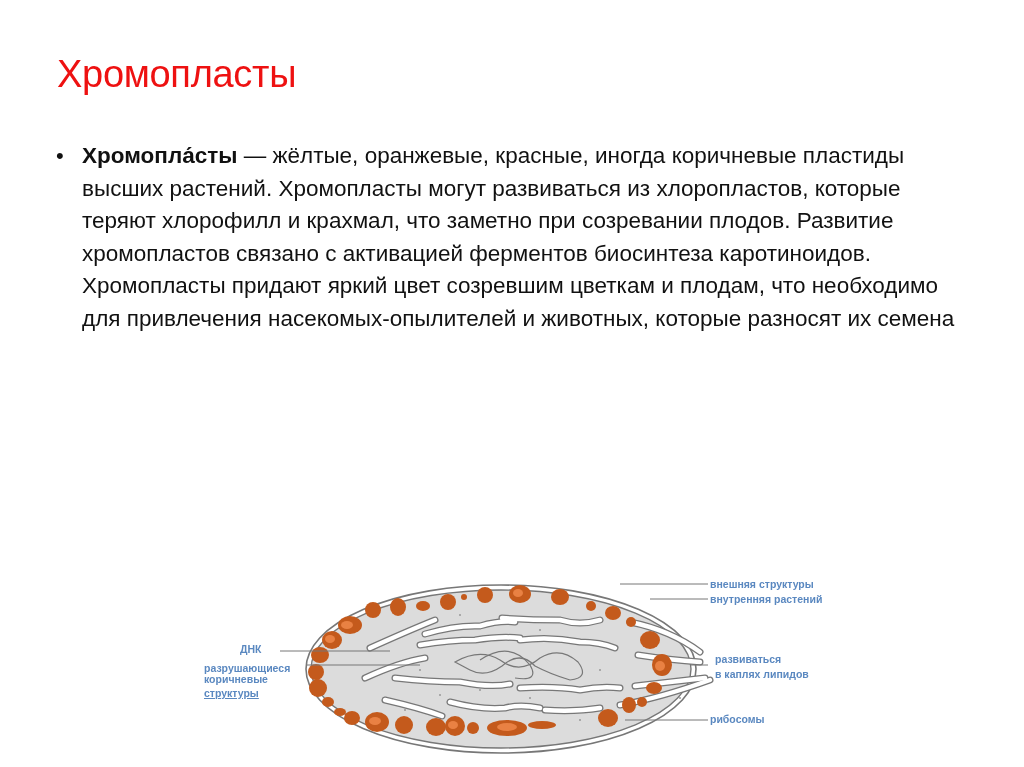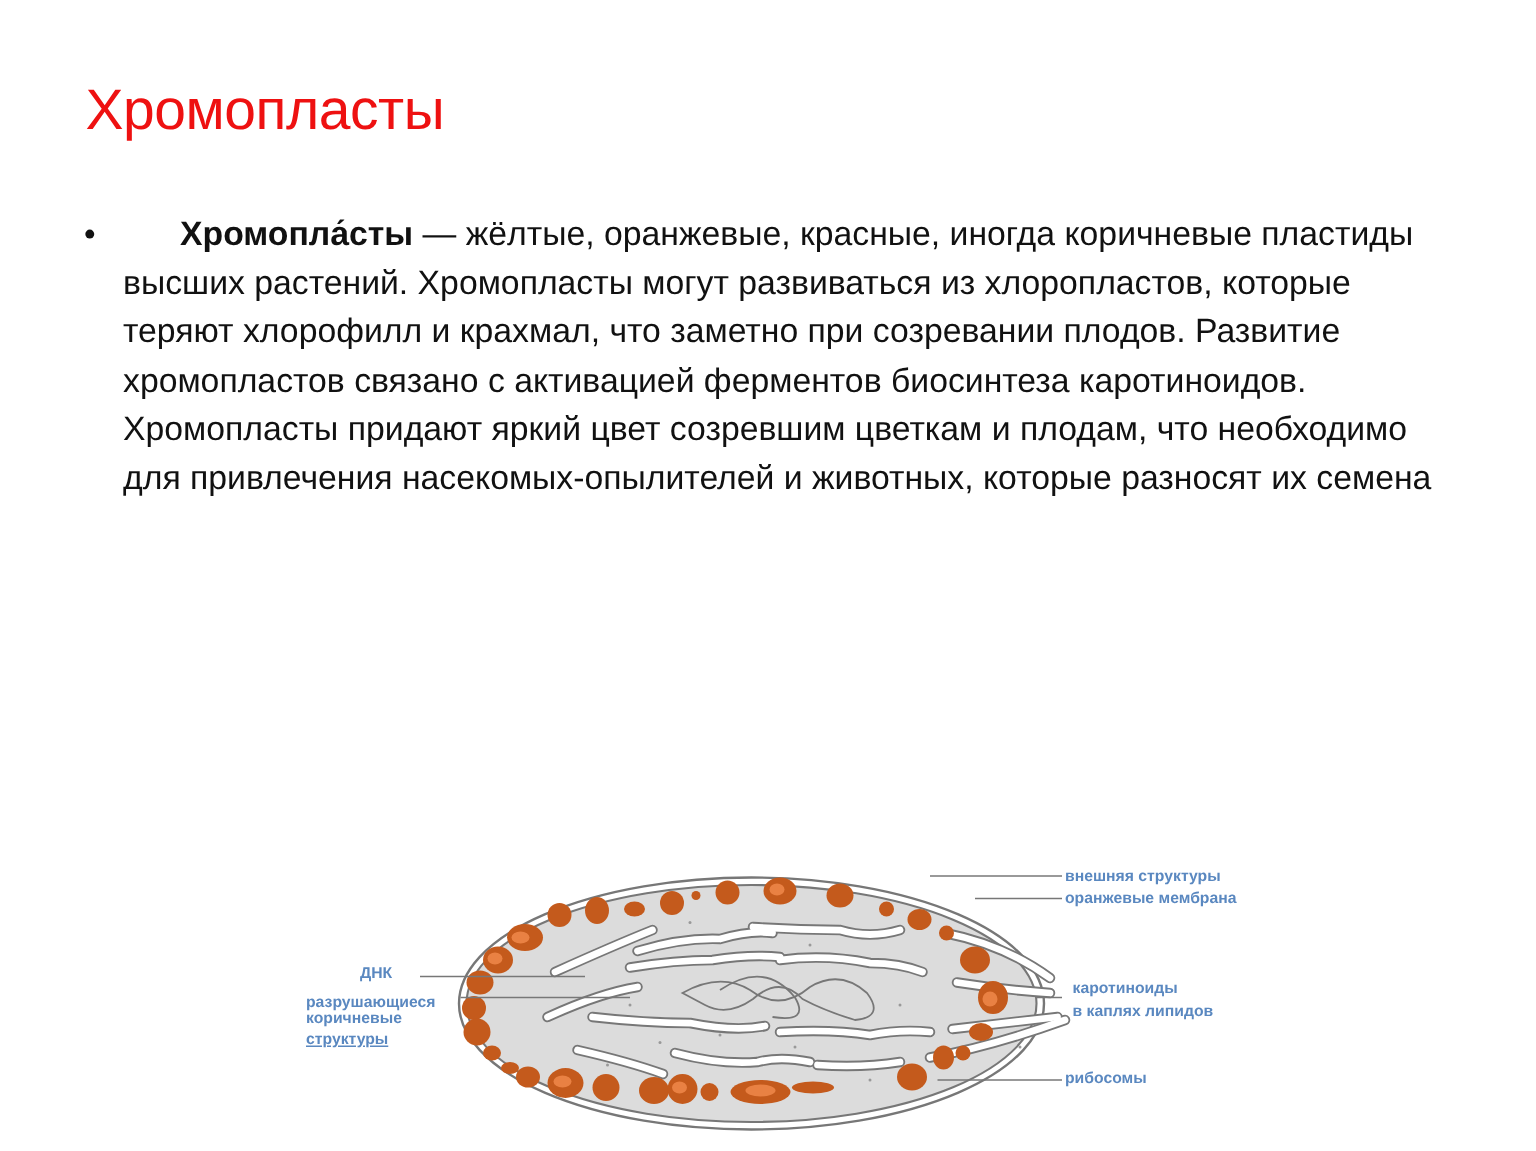--- a/index.html
+++ b/index.html
@@ -2,21 +2,21 @@
 <html><head>
 <meta charset="utf-8">
 <style>
   html, body { margin: 0; padding: 0; background: #ffffff; }
   body { width: 1024px; height: 767px; position: relative; overflow: hidden; font-family: "Liberation Sans", "DejaVu Sans", sans-serif; }
   .title { position: absolute; left: 56px; top: 52px; font-size: 38px; color: #ee1111; letter-spacing: -0.3px; margin: 1px; font-weight: normal; }
   .bullet-block { position: absolute; left: 56px; top: 140px; width: 920px; }
   .bullet-row { display: flex; }
   .bullet-dot { width: 26px; font-size: 22px; color: #111; line-height: 32px; }
   .bullet-text { font-size: 22.5px; line-height: 32.5px; color: #111; width: 890px; }
-  .bullet-text .term { font-weight: bold; margin-left: 38px; }
+  .bullet-text .term { font-weight: bold; }
   .diagram { position: absolute; left: 180px; top: 570px; width: 680px; height: 190px; }
   .diagram svg { position: absolute; left: 0; top: 0; }
   .lbl { position: absolute; font-size: 10.5px; font-weight: bold; color: #5a88c0; line-height: 13px; white-space: nowrap; }
   .lbl.right { }
 </style>
 </head>
 <body>
 
 <h1 class="title">Хромопласты</h1>
 
@@ -141,17 +141,17 @@
       <line x1="445" y1="150" x2="528" y2="150"></line>
     </g>
   </svg>
 
   <div class="lbl right" style="left:60px; top:73px; width:40px;">ДНК</div>
   <div class="lbl" style="left:24px; top:92px;">разрушающиеся</div>
   <div class="lbl" style="left:24px; top:103px;">коричневые</div>
   <div class="lbl" style="left:24px; top:117px;text-decoration:underline;">структуры</div>
 
   <div class="lbl" style="left:530px; top:8px;">внешняя структуры</div>
-  <div class="lbl" style="left:530px; top:23px;">оранжевые мембрана</div>
-  <div class="lbl" style="left:535px; top:83px;">каротиноиды</div>
+  <div class="lbl" style="left:530px; top:23px;">внутренняя растений</div>
+  <div class="lbl" style="left:535px; top:83px;">развиваться</div>
   <div class="lbl" style="left:535px; top:98px;">в каплях липидов</div>
   <div class="lbl" style="left:530px; top:143px;">рибосомы</div>
 </div>
 
 </body></html>

